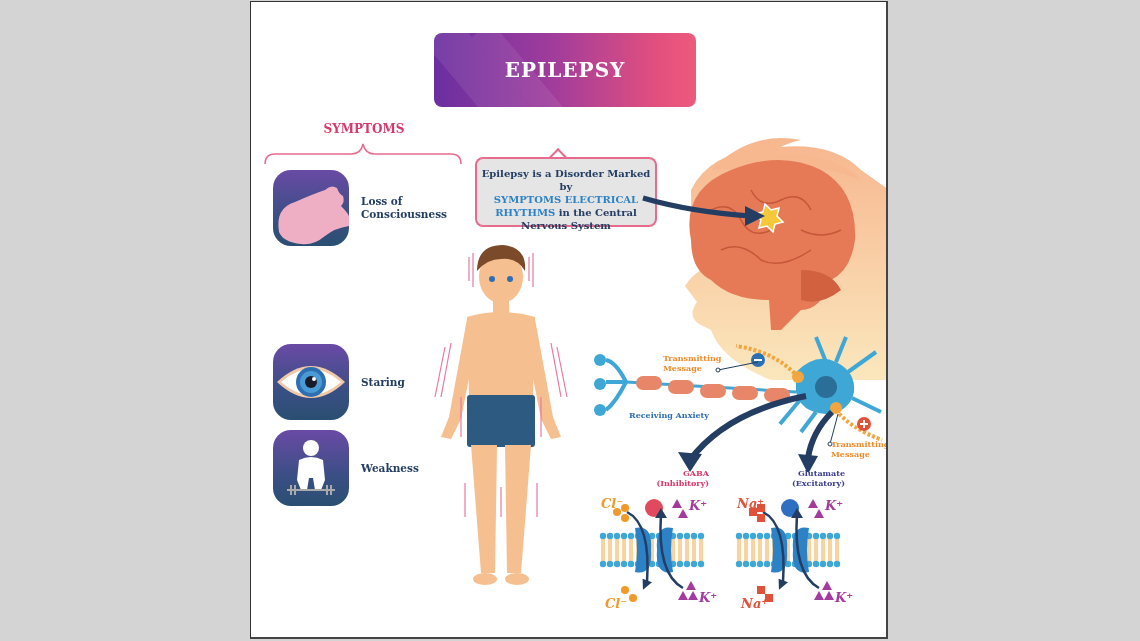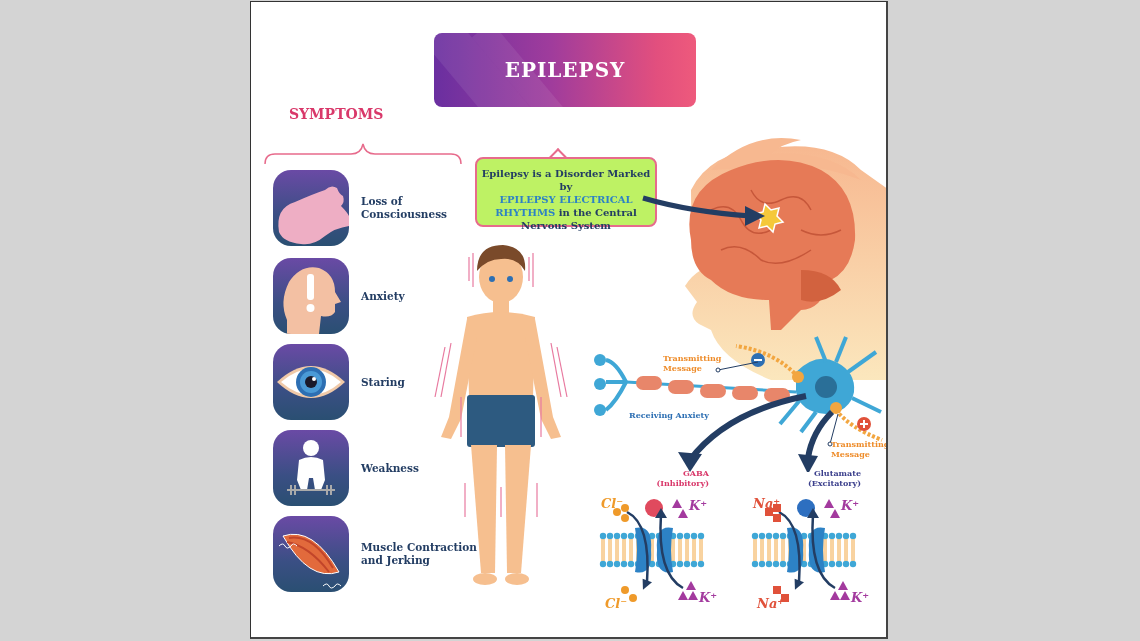--- a/index.html
+++ b/index.html
@@ -5,28 +5,28 @@
   html,body{margin:0;padding:0;}
   body{width:1140px;height:641px;background:#d4d4d4;position:relative;overflow:hidden;font-family:"DejaVu Serif",serif;}
   #canvas{position:absolute;left:250px;top:1px;width:638px;height:638px;background:#fff;border:1px solid #333;border-right:2px solid #444;border-bottom:2px solid #444;box-sizing:border-box;overflow:hidden;}
   .abs{position:absolute;}
   .title-banner{left:183px;top:31px;width:262px;height:74px;border-radius:8px;
     background:linear-gradient(90deg,#6a2fa0 0%,#a03c9c 45%,#e24f7e 85%,#ee5a7c 100%);
     overflow:hidden;display:flex;align-items:center;justify-content:center;}
   .title-banner::before{content:"";position:absolute;left:30px;top:-20px;width:40px;height:140px;background:rgba(255,255,255,0.08);transform:rotate(-40deg);}
   .title-banner::after{content:"";position:absolute;left:80px;top:-20px;width:25px;height:140px;background:rgba(255,255,255,0.08);transform:rotate(-40deg);}
   .title-text{color:#fff;font-family:"DejaVu Serif",serif;font-weight:bold;font-size:20px;letter-spacing:1px;position:relative;z-index:1;}
-  .symptoms-label{left:38px;top:104px;width:150px;color:#d9386a;font-weight:bold;font-size:14px;}
+  .symptoms-label{left:38px;top:120px;width:150px;text-align:center;color:#d9386a;font-weight:bold;font-size:12px;}
   .brace{left:12px;top:134px;}
   .symptom{left:22px;width:200px;height:78px;}
   .sym-icon{position:absolute;left:0;top:0;width:76px;height:76px;border-radius:18px;overflow:hidden;
     background:linear-gradient(180deg,#6a4aa5 0%,#3a4f84 60%,#2a4f72 100%);}
   .sym-label{position:absolute;left:88px;top:0;height:76px;display:flex;align-items:center;color:#233d63;font-weight:bold;font-size:10.5px;line-height:13px;width:130px;}
   .callout{left:224px;top:155px;width:182px;height:70px;border:2px solid #e76b8c;border-radius:8px;box-sizing:border-box;
-    text-align:center;font-size:10px;font-weight:bold;color:#233d63;line-height:13px;padding-top:8px;background:#bef264;}
+    text-align:center;font-size:10px;font-weight:bold;color:#233d63;line-height:13px;padding-top:8px;background:#e5e5e5;}
   .callout .hl{color:#2d82c5;}
   .callout-notch{left:300px;top:149px;width:12px;height:12px;background:#fff;border-left:2px solid #e76b8c;border-top:2px solid #e76b8c;transform:rotate(45deg);}
   .label-orange{color:#ee8c2a;font-weight:bold;font-size:8px;line-height:10px;text-align:left;}
   .label-blue{color:#2d6fb3;font-weight:bold;font-size:8px;}
   .chan-title{font-weight:bold;font-size:8px;line-height:10px;text-align:right;}
   .ion{font-weight:bold;font-size:13px;font-style:italic;}
 </style>
 </head>
 <body>
 
@@ -45,32 +45,20 @@
     <div class="sym-icon">
       <svg width="76" height="76">
           <path d="M6 62 Q2 38 22 32 Q40 24 52 20 Q58 14 64 18 Q66 24 70 26 Q72 32 68 36 Q74 42 76 46 L76 56 Q62 58 52 66 Q40 76 28 74 Q10 72 6 62Z" fill="#eeaec4"></path>
         </svg>
     </div>
     <div class="sym-label">
         <span><span>Loss of</span><br><span>Consciousness</span></span>
       </div>
   </div>
 
-  <div class="abs symptom" style="top:256px">
-    <div class="sym-icon">
-      <svg width="76" height="76">
-          <path d="M14 76 L14 62 Q6 44 16 24 Q28 6 46 10 Q62 16 62 34 L68 44 L62 46 L62 54 Q58 60 48 58 L46 76Z" fill="#f3c0a3"></path>
-      <rect x="34" y="16" width="7" height="26" rx="3" fill="#fff"></rect>
-          <circle cx="37.5" cy="50" r="4" fill="#fff"></circle>
-        </svg>
-    </div>
-    <div class="sym-label">
-        <span>Anxiety</span>
-      </div>
-  </div>
 
   <div class="abs symptom" style="top:428px">
     <div class="sym-icon">
       <svg width="76" height="76">
           <circle cx="38" cy="18" r="8" fill="#fff"></circle>
           <path d="M26 30 Q38 24 50 30 L52 50 L48 60 L42 60 L40 48 L36 48 L34 60 L28 60 L24 50Z" fill="#fff"></path>
       <line x1="14" y1="60" x2="62" y2="60" stroke="#aaa" stroke-width="2"></line>
           <line x1="18" y1="55" x2="18" y2="65" stroke="#aaa" stroke-width="2"></line>
           <line x1="22" y1="55" x2="22" y2="65" stroke="#aaa" stroke-width="2"></line>
           <line x1="54" y1="55" x2="54" y2="65" stroke="#aaa" stroke-width="2"></line>
@@ -91,34 +79,20 @@
           <circle cx="38" cy="38" r="11" fill="#4a9ad6"></circle>
           <circle cx="38" cy="38" r="6" fill="#1a1a2a"></circle>
           <circle cx="41" cy="35" r="2" fill="#fff"></circle>
         </svg>
     </div>
     <div class="sym-label">
         <span>Staring</span>
       </div>
   </div>
 
-  <div class="abs symptom" style="top:514px">
-    <div class="sym-icon">
-      <svg width="76" height="76">
-          <path d="M10 20 Q40 10 66 56 Q36 66 10 20Z" fill="#e26a3c" stroke="#fff" stroke-width="1"></path>
-      <path d="M16 22 Q40 18 60 52" stroke="#c2452a" fill="none" stroke-width="2"></path>
-          <path d="M14 26 Q36 30 56 56" stroke="#c2452a" fill="none" stroke-width="2"></path>
-      <path d="M6 30 q4 -4 6 0 q2 4 6 0 q2 -4 6 0" stroke="#fff" fill="none"></path>
-          <path d="M50 70 q4 -4 6 0 q2 4 6 0 q2 -4 6 0" stroke="#fff" fill="none"></path>
-        </svg>
-    </div>
-    <div class="sym-label">
-        <span><span>Muscle Contraction</span><br><span>and Jerking</span></span>
-      </div>
-  </div>
 
   <svg class="abs" style="left:170px;top:235px" width="160" height="360">
     <ellipse cx="80" cy="40" rx="22" ry="26" fill="#f6bf8f"></ellipse>
     <path d="M56 34 Q56 8 82 8 Q106 10 104 34 Q96 20 80 22 Q66 22 56 34Z" fill="#7a4a2a"></path>
     <circle cx="71" cy="42" r="3" fill="#2d6fb3"></circle>
       <circle cx="89" cy="42" r="3" fill="#2d6fb3"></circle>
     <rect x="72" y="62" width="16" height="14" fill="#f6bf8f"></rect>
     <path d="M46 80 Q80 70 114 80 L112 160 L48 160Z" fill="#f6bf8f"></path>
     <path d="M46 82 L28 180 L20 200 L30 202 L40 182 L56 100Z" fill="#f6bf8f"></path>
     <path d="M114 82 L132 180 L140 200 L130 202 L120 182 L104 100Z" fill="#f6bf8f"></path>
@@ -160,21 +134,21 @@
         <path d="M100 60 Q110 80 130 70 Q150 60 160 80"></path>
       <path d="M70 120 Q90 110 110 130 Q130 140 160 120"></path>
         <path d="M150 100 Q170 110 190 100"></path>
     </g>
     <polygon points="114,74 120,80 128,78 126,86 132,92 124,94 122,102 116,96 108,98 110,90 104,84 112,82" fill="#f5c83a" stroke="#fff" stroke-width="1.5"></polygon>
   </svg>
 
   <div class="abs callout-notch"></div>
   <div class="abs callout">
     <span>Epilepsy is a Disorder Marked by</span><br>
-    <span class="hl">EPILEPSY ELECTRICAL</span><br>
+    <span class="hl">SYMPTOMS ELECTRICAL</span><br>
     <span class="hl">RHYTHMS</span><span> in the Central</span><br>
     <span>Nervous System</span>
   </div>
   <svg class="abs" style="left:390px;top:190px" width="130" height="40">
     <path d="M2 6 Q50 20 110 24" stroke="#233d63" stroke-width="5" fill="none"></path>
     <polygon points="104,14 124,24 104,34" fill="#233d63"></polygon>
   </svg>
 
   <svg class="abs" style="left:335px;top:330px" width="300" height="140">
     <g stroke="#3fa7d6" stroke-width="4" fill="none">
@@ -309,21 +283,21 @@
           <polygon points="84,45 89,54 79,54" fill="#a33a9e"></polygon>
           <polygon points="92,117 97,126 87,126" fill="#a33a9e"></polygon>
           <polygon points="84,127 89,136 79,136" fill="#a33a9e"></polygon>
           <polygon points="94,127 99,136 89,136" fill="#a33a9e"></polygon>
         </svg>
         <div class="abs ion" style="left: 2px; top: 32px; color: rgb(239, 154, 42);">Cl⁻</div>
         <div class="abs ion" style="left: 90px; top: 34px; color: rgb(163, 58, 158);">K⁺</div>
         <div class="abs ion" style="left: 6px; top: 132px; color: rgb(239, 154, 42);">Cl⁻</div>
         <div class="abs ion" style="left: 100px; top: 126px; color: rgb(163, 58, 158);">K⁺</div>
       </div>
-      <div class="abs" style="left: 500px; top: 462px; width: 110px; height: 150px;">
+      <div class="abs" style="left: 484px; top: 462px; width: 110px; height: 150px;">
         <div class="abs chan-title" style="left: 0px; top: 4px; width: 110px; color: rgb(59, 63, 140);"><span>Glutamate</span><br><span>(Excitatory)</span></div>
         <svg width="110" height="150" style="position:absolute;left:0;top:0">
           <circle cx="4" cy="72" r="3.2" fill="#3fa7d6"></circle>
           <circle cx="4" cy="100" r="3.2" fill="#3fa7d6"></circle>
           <line x1="3" y1="75" x2="3" y2="97" stroke="#f2a640" stroke-width="1"></line>
           <line x1="5" y1="75" x2="5" y2="97" stroke="#f2a640" stroke-width="1"></line>
           <circle cx="11" cy="72" r="3.2" fill="#3fa7d6"></circle>
           <circle cx="11" cy="100" r="3.2" fill="#3fa7d6"></circle>
           <line x1="10" y1="75" x2="10" y2="97" stroke="#f2a640" stroke-width="1"></line>
           <line x1="12" y1="75" x2="12" y2="97" stroke="#f2a640" stroke-width="1"></line>

